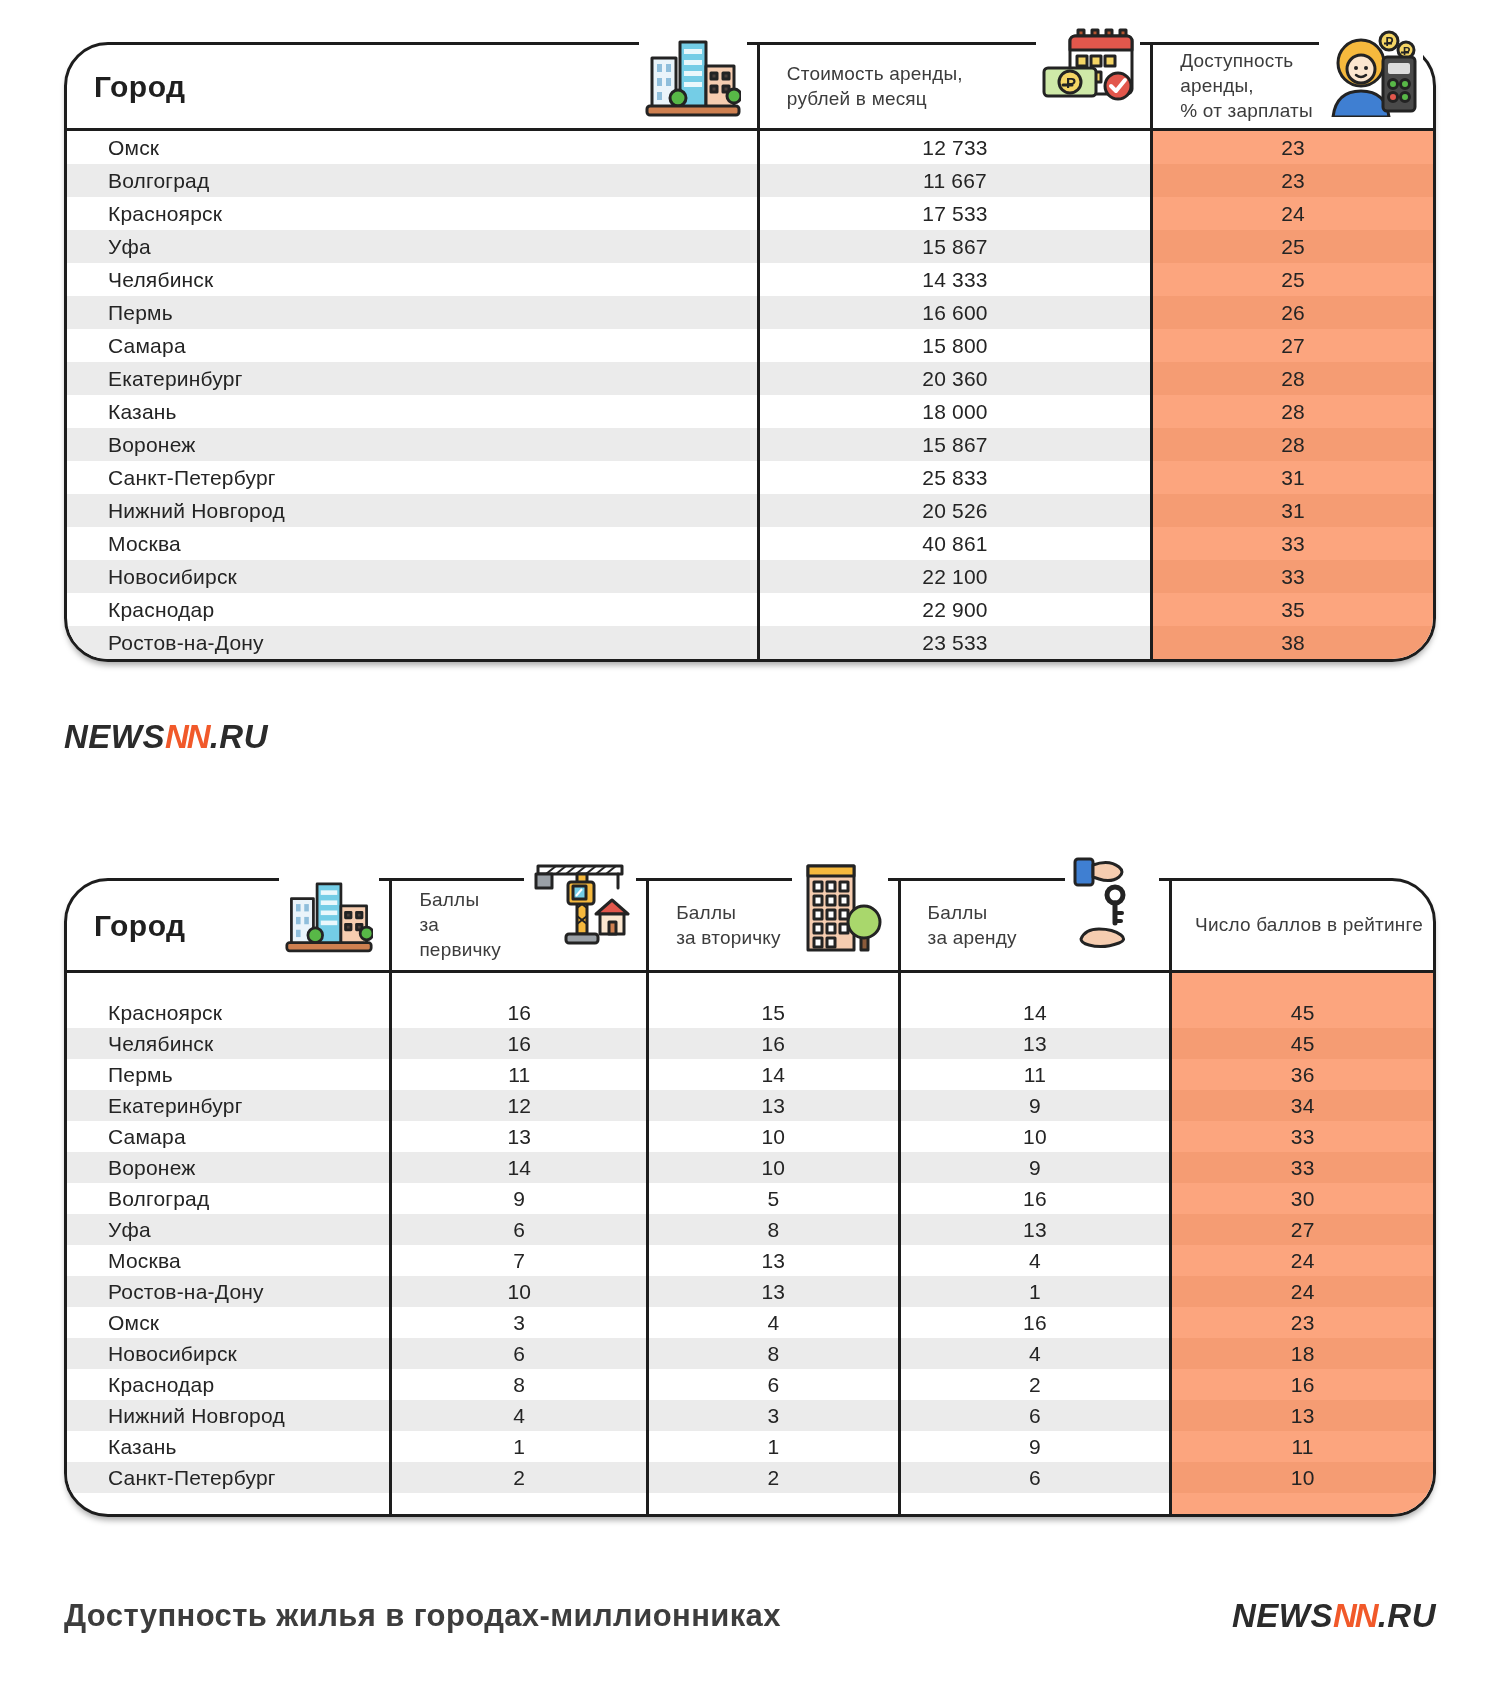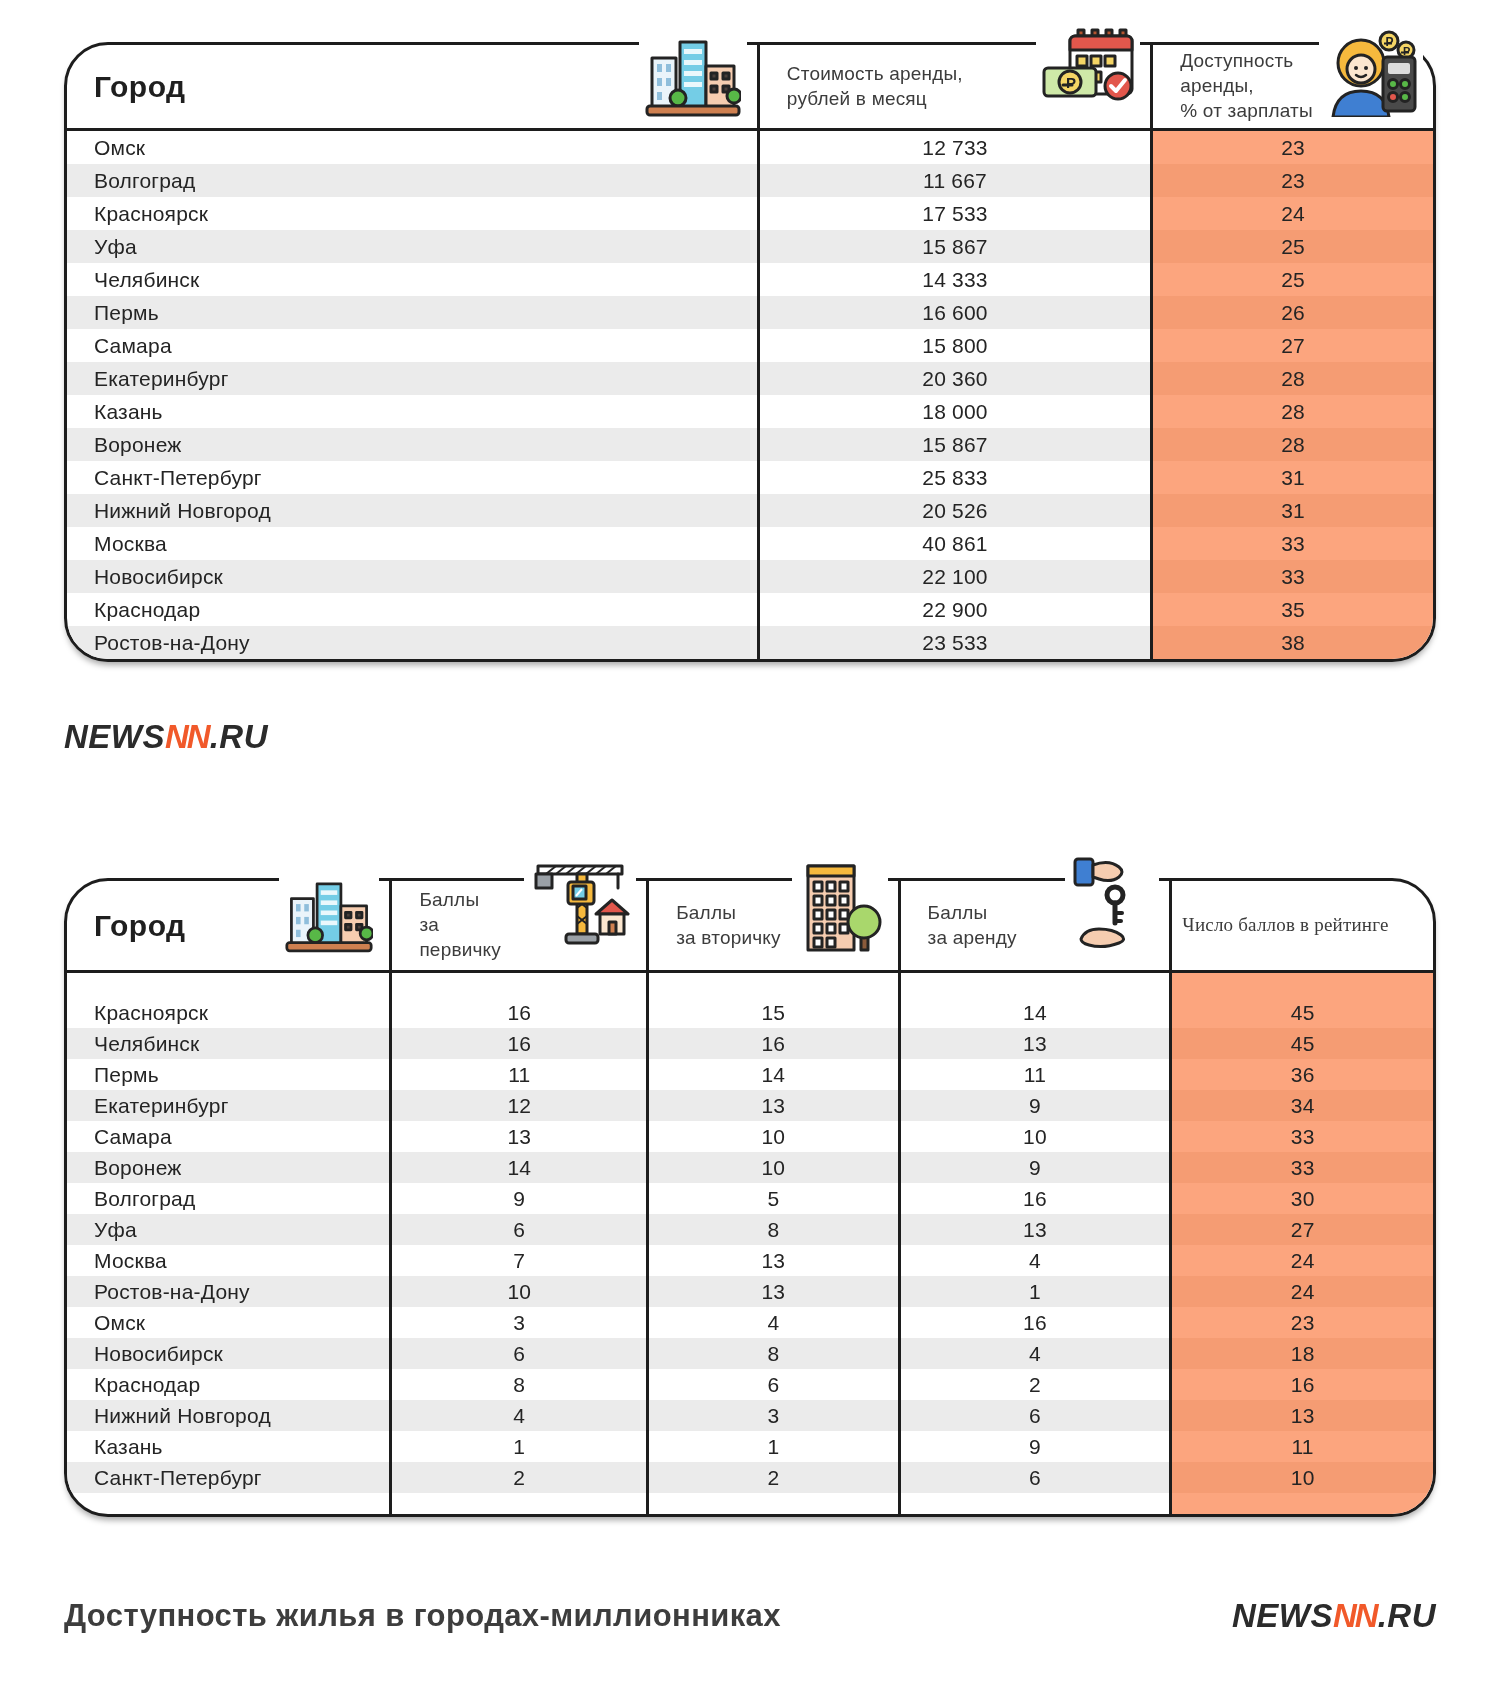--- a/index.html
+++ b/index.html
@@ -19,21 +19,21 @@
   }
   .thead { display:flex; border-bottom:3px solid #1d1d1d; height:86px; }
   .t2 .thead { height:92px; }
   .th {
     display:flex; align-items:center; justify-content:space-between;
     padding:0 10px 0 27px;
   }
   .th + .th { border-left:3px solid #1d1d1d; }
   .th-city { font-size:30px; font-weight:bold; color:#1f1f1f; letter-spacing:0.5px; }
   .th-label { font-size:19px; line-height:1.3; color:#3c3c3c; white-space:pre-line; letter-spacing:0.2px; }
-  .th-center { justify-content:flex-start; padding:0 10px;font-family:Liberation Serif, serif; }
+  .th-center { justify-content:flex-end; padding:0 10px; }
 
   .hdr-icon {
     position:relative; flex:0 0 auto; background:#fff;
     display:flex; align-items:center; justify-content:center; padding:0 6px;
   }
   .ic-city   { top:-10px; }
   .ic-money  { top:-16px; }
   .ic-woman  { top:-14px; }
   .ic-crane  { top:-26px; }
   .ic-bldg   { top:-20px; }
@@ -42,21 +42,21 @@
   .tbody { border-radius:0 0 41px 41px; overflow:hidden; }
   .tr { display:flex; height:33px; }
   .t2 .tr { height:31px; }
   .tr.pad-t { height:24px; }
   .tr.pad-b { height:21px; }
   .td {
     display:flex; align-items:center; font-size:21px; color:#242424;
     letter-spacing:0.2px;
   }
   .td + .td { border-left:3px solid #1d1d1d; }
-  .c-city { padding-left:27px; justify-content:flex-start; }
+  .c-city { padding-left:41px; justify-content:flex-start; }
   .c-num  { justify-content:center; }
   .c-orange { background:#fca57e; }
   .tr.alt .td { background:#ebebeb; }
   .tr.alt .td.c-orange { background:#f59c73; }
 
   
   .t1 .col1 { width:50.5%; } .t1 .col2 { width:28.8%; } .t1 .col3 { width:20.7%; }
   .t2 .col1 { width:23.6%; } .t2 .col2 { width:18.8%; } .t2 .col3 { width:18.4%; }
   .t2 .col4 { width:19.9%; } .t2 .col5 { width:19.3%; }
 

